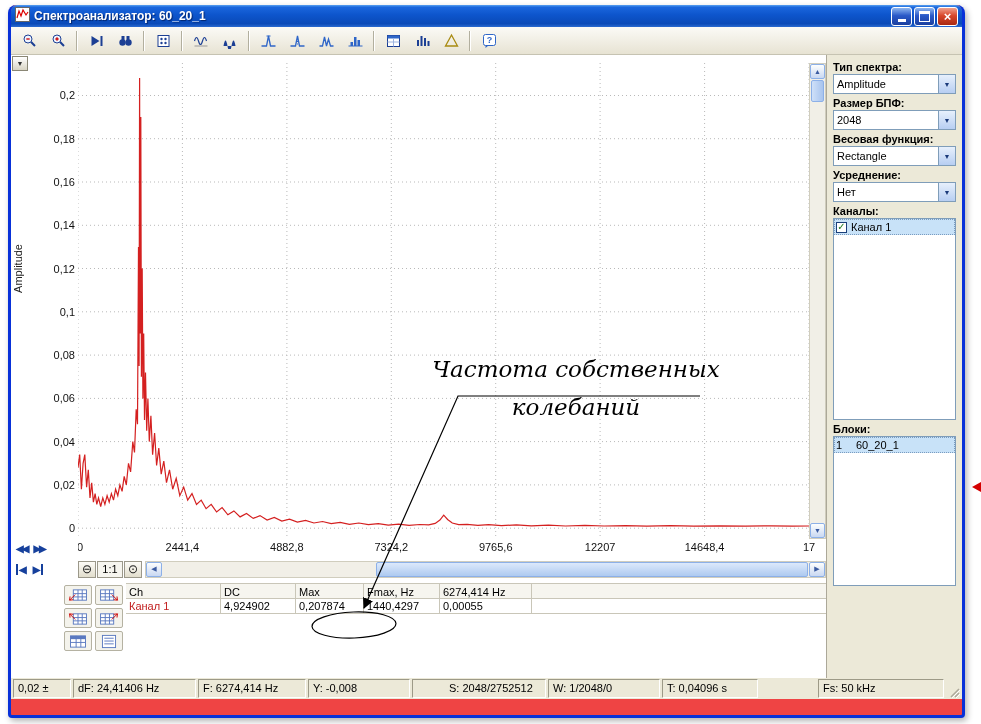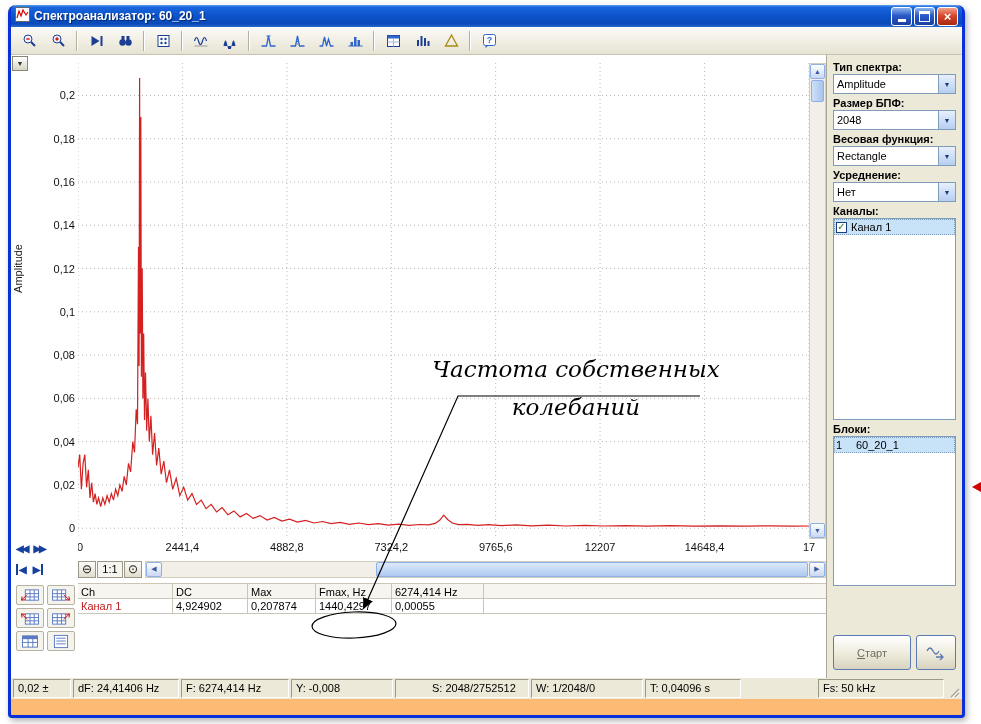--- a/index.html
+++ b/index.html
@@ -1,21 +1,21 @@
 <!DOCTYPE html>
 <html><head>
 <meta charset="utf-8">
 <style>
   html,body{margin:0;padding:0;}
   body{width:981px;height:724px;position:relative;background:#fff;overflow:hidden;
        font-family:"Liberation Sans",sans-serif;-webkit-font-smoothing:antialiased;}
   
   .window{position:absolute;left:8px;top:5px;width:957px;height:713px;
     border:3px solid #0831d9;border-top:none;border-radius:8px 8px 4px 4px;
-    background:#fdba74;box-shadow:2px 3px 6px rgba(0,0,0,.3);box-sizing:border-box;}
+    background:#ef4444;box-shadow:2px 3px 6px rgba(0,0,0,.3);box-sizing:border-box;}
   .titlebar{height:22px;border-radius:6px 6px 0 0;display:flex;align-items:center;padding:0 4px;
     background:linear-gradient(180deg,#5aa2f0 0%,#1a66dd 10%,#0d55cc 45%,#0a4ab8 85%,#2a6ad0 100%);}
   .title-text{color:#fff;font-weight:bold;font-size:12px;margin-left:4px;text-shadow:1px 1px 1px #00256e;}
   .win-buttons{margin-left:auto;display:flex;}
   .win-btn{width:21px;height:19px;margin-left:2px;border-radius:3px;border:1px solid #fff;
     display:flex;align-items:center;justify-content:center;color:#fff;box-sizing:border-box;}
   .win-btn.minmax{background:linear-gradient(180deg,#8db6f0,#2a59c8 45%,#1b3f9e);}
   .win-btn.close{background:linear-gradient(180deg,#f0a08c,#d8472b 45%,#a82812);font-weight:bold;font-size:13px;}
   .glyph-min{width:8px;height:3px;background:#fff;margin-top:9px;}
   .glyph-max{width:9px;height:7px;border:1px solid #fff;border-top:3px solid #fff;}
@@ -56,21 +56,21 @@
     display:flex;align-items:center;justify-content:center;font-size:12px;color:#222;box-sizing:border-box;}
   .scale-lbl{width:26px;height:17px;border:1px solid #9b988a;display:flex;align-items:center;justify-content:center;
     font-size:11px;background:#f6f5ef;box-sizing:border-box;margin:0 1px;}
   .hscroll{flex:1;display:flex;height:17px;background:#f1efe7;border:1px solid #d0cdbd;box-sizing:border-box;margin-left:3px;position:relative;}
   .hs-btn{width:16px;display:flex;align-items:center;justify-content:center;font-size:7px;color:#3a5aa0;
     background:linear-gradient(180deg,#fdfefd,#c9d8f2);border:1px solid #8cb0e8;border-radius:2px;box-sizing:border-box;}
   .hs-trk{flex:1;position:relative;}
   .hs-thumb{position:absolute;left:33%;right:1px;top:0;bottom:0;
     background:linear-gradient(180deg,#dce9fb,#aecaf0);border:1px solid #8cb0e8;border-radius:2px;}
   
-  .tablerow{flex:1;display:flex;margin-top:4px;}
+  .tablerow{flex:1;display:flex;margin-top:4px;margin-left:48px;}
   .grid-btns{flex:0 0 67px;display:grid;grid-template-columns:28px 28px;grid-auto-rows:20px;gap:3px;padding:2px 0 0 5px;box-sizing:border-box;align-content:start;}
   .gbtn{border:1px solid #b5b2a2;background:#f4f3ec;display:flex;align-items:center;justify-content:center;border-radius:2px;}
   .rtable{flex:1;font-size:11px;}
   .thead,.trow{display:flex;}
   .tcell{height:15px;line-height:15px;padding:0 3px;border-right:1px solid #c9c6b8;border-bottom:1px solid #c9c6b8;
     box-sizing:border-box;overflow:hidden;white-space:nowrap;}
   .thead .tcell{height:16px;line-height:16px;background:#f6f5ef;border-top:1px solid #c9c6b8;}
   .tcell:nth-child(1){width:95px;} .tcell:nth-child(2){width:75px;}
   .tcell:nth-child(3){width:68px;} .tcell:nth-child(4){width:76px;}
   .tcell:nth-child(5){width:92px;} .tcell.fill{flex:1;border-right:none;}
@@ -93,21 +93,21 @@
   .xp-btn{border:1px solid #5a7bb4;border-radius:3px;background:linear-gradient(180deg,#fff,#ece8d8 60%,#d8d4c0);
     font-family:"Liberation Sans",sans-serif;font-size:11px;display:flex;align-items:center;justify-content:center;}
   .btn-start{flex:1;color:#6f6d60;}
   .btn-start span{display:block;}
   .btn-start span::first-letter{text-decoration:underline;}
   .btn-rec{width:38px;}
   
   .statusbar{height:21px;display:flex;align-items:stretch;gap:2px;padding:1px 2px;background:#ece9d8;box-sizing:border-box;font-size:11px;}
   .status-cell{border:1px solid;border-color:#9d9a87 #fff #fff #9d9a87;background:#ece9d8;padding:1px 4px;
     white-space:nowrap;overflow:hidden;box-sizing:border-box;line-height:14px;}
-  .status-cell.s0{width:58px;} .status-cell.s1{width:106px;} .status-cell.s2{width:108px;}
+  .status-cell.s0{width:58px;} .status-cell.s1{width:123px;} .status-cell.s2{width:108px;}
   .status-cell.s3{width:102px;} .status-cell.s4{width:134px;padding-left:36px;} .status-cell.s5{width:112px;}
   .status-cell.s6{width:96px;} .status-cell.s7{margin-left:auto;width:126px;}
   .grip{order:100;width:14px;display:flex;align-items:flex-end;justify-content:flex-end;}
   
   .annotation-text{position:absolute;left:430px;top:356px;width:292px;text-align:center;z-index:60;
     font-family:"DejaVu Serif",serif;font-style:italic;font-size:23px;color:#000;pointer-events:none;}
   .annotation-text .l2{margin-top:12px;}
   #anno-svg{position:absolute;left:0;top:0;z-index:55;pointer-events:none;}
   .edge-marker{position:absolute;right:0;top:482px;width:0;height:0;z-index:70;
     border-top:5px solid transparent;border-bottom:5px solid transparent;border-right:9px solid #d40000;}
@@ -463,31 +463,20 @@
             <div>Канал 1</div>
           </div>
         </div>
       <div class="rp-label">Блоки:</div>
       <div class="listbox lb-blocks">
           <div class="list-row sel">
             <div class="blk-num">1</div>
             <div>60_20_1</div>
           </div>
         </div>
-      <div class="rp-buttons">
-        <div class="xp-btn btn-start">
-            <span>Старт</span>
-          </div>
-        <div class="xp-btn btn-rec">
-          <svg width="22" height="20" viewBox="0 0 22 20">
-              <path d="M2 8 Q5 2 8 8 T14 8" stroke="#5a79b0" fill="none" stroke-width="1.3"></path>
-              <path d="M11 14 L18 14 M15 11 L18 14 L15 17" stroke="#5a79b0" fill="none" stroke-width="1.3"></path>
-            </svg>
-        </div>
-      </div>
     </div>
   </div>
 
   <div class="statusbar">
     <div class="grip">
       <svg width="12" height="12" viewBox="0 0 12 12">
           <path d="M11 3 L3 11 M11 7 L7 11 M11 11 L11 11" stroke="#aca899" stroke-width="1.5"></path>
           <path d="M12 4 L4 12 M12 8 L8 12" stroke="#fff" stroke-width="1"></path>
         </svg>
     </div>

